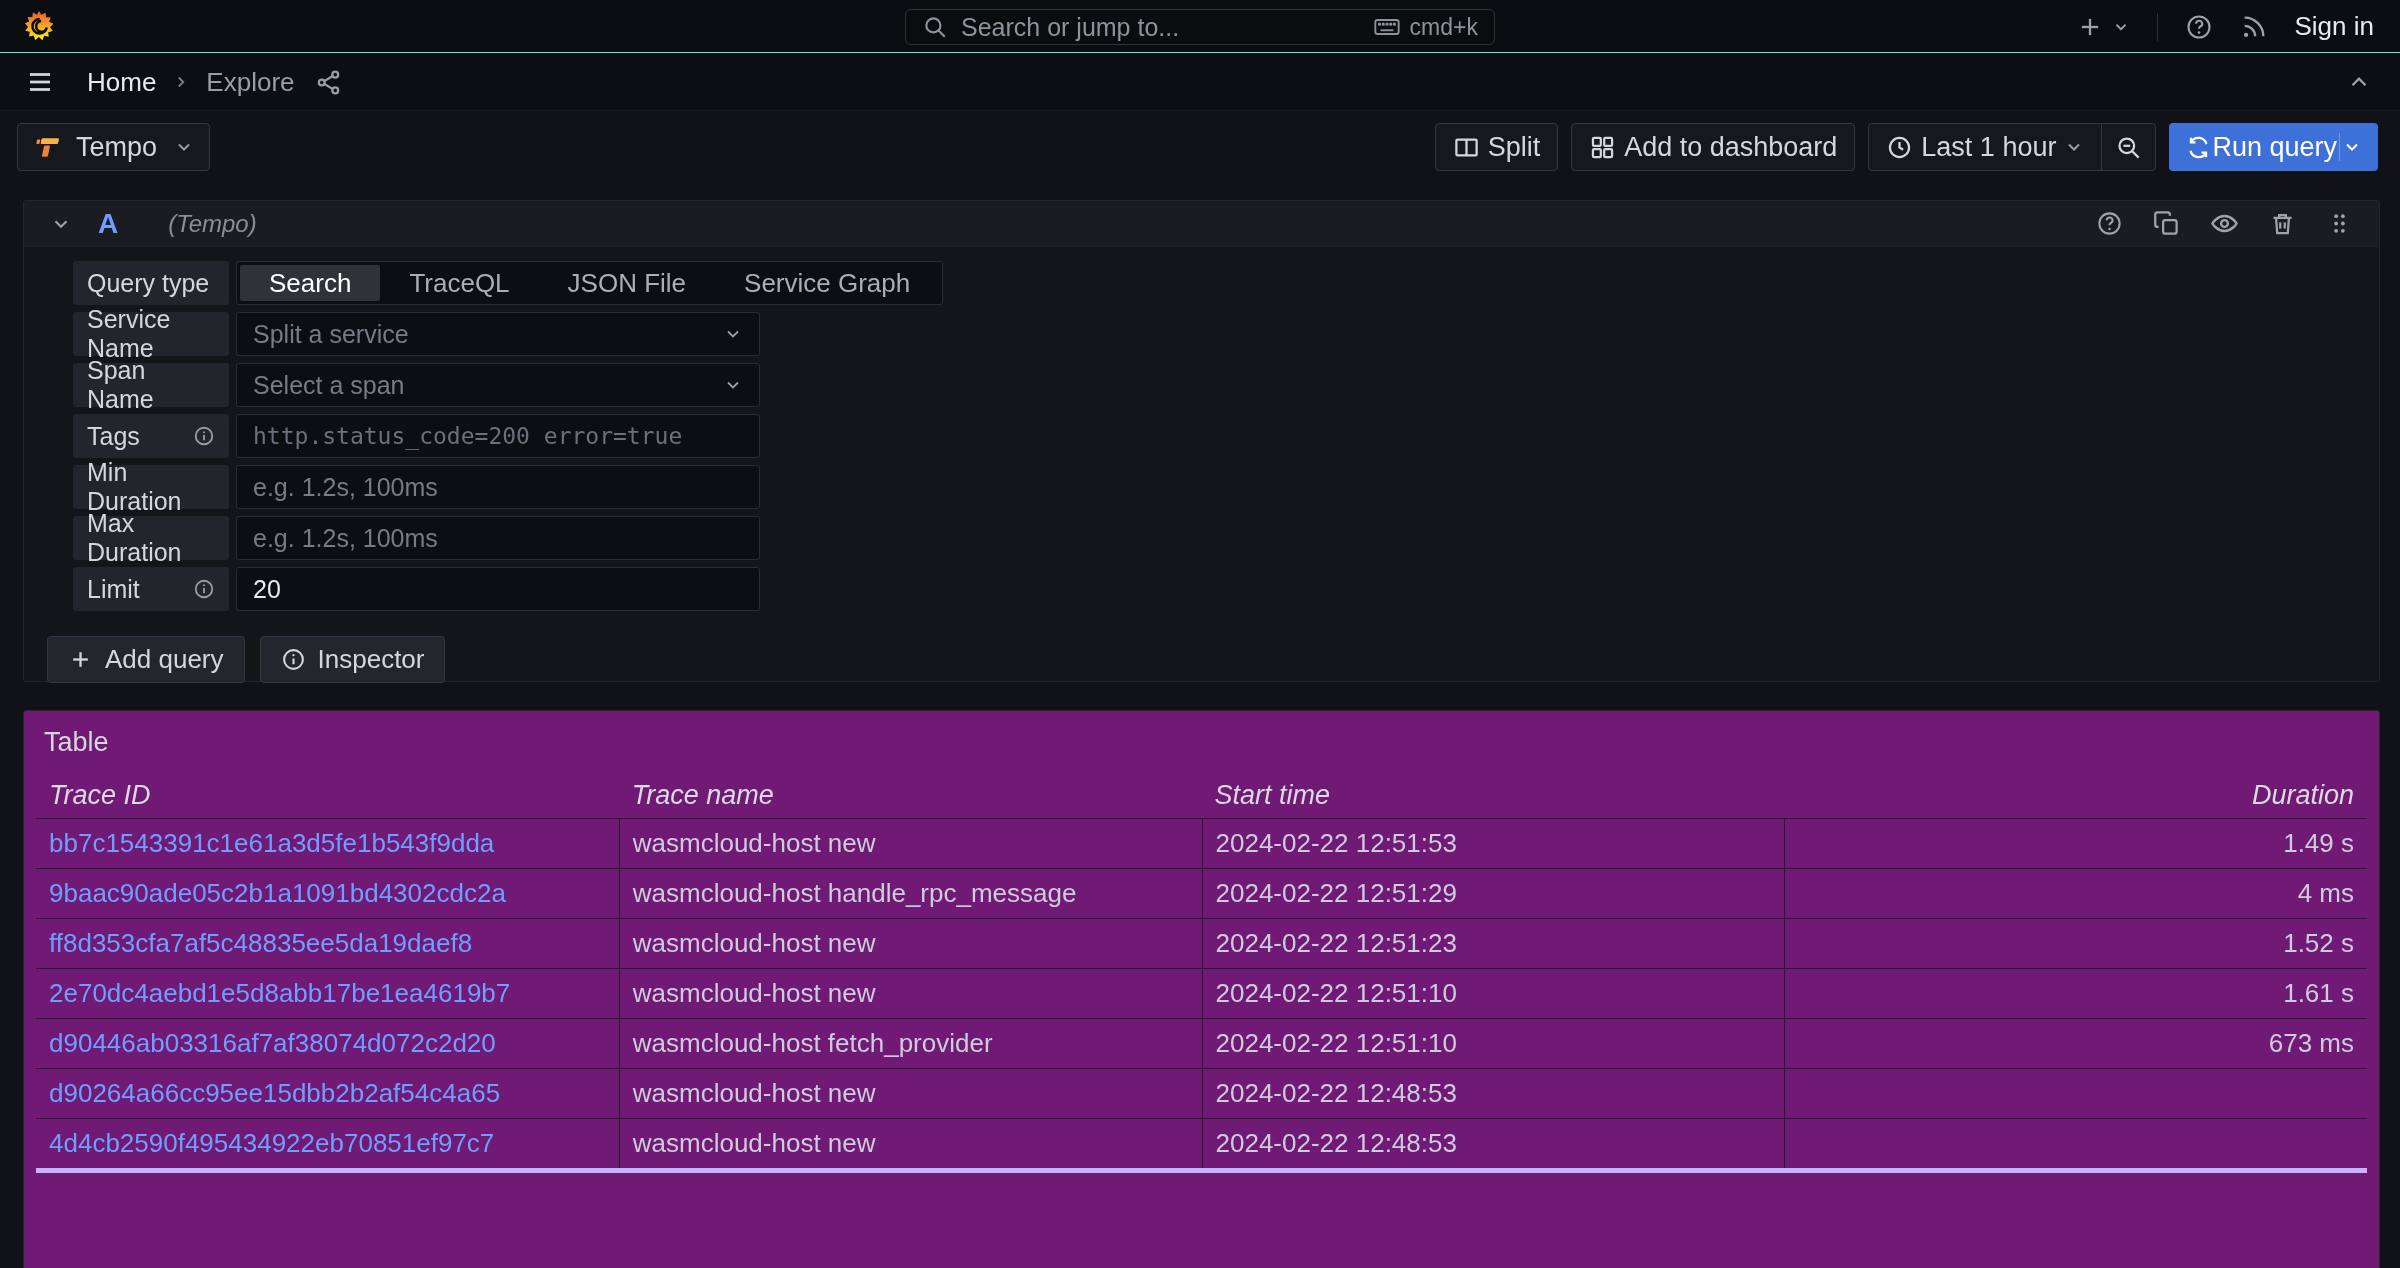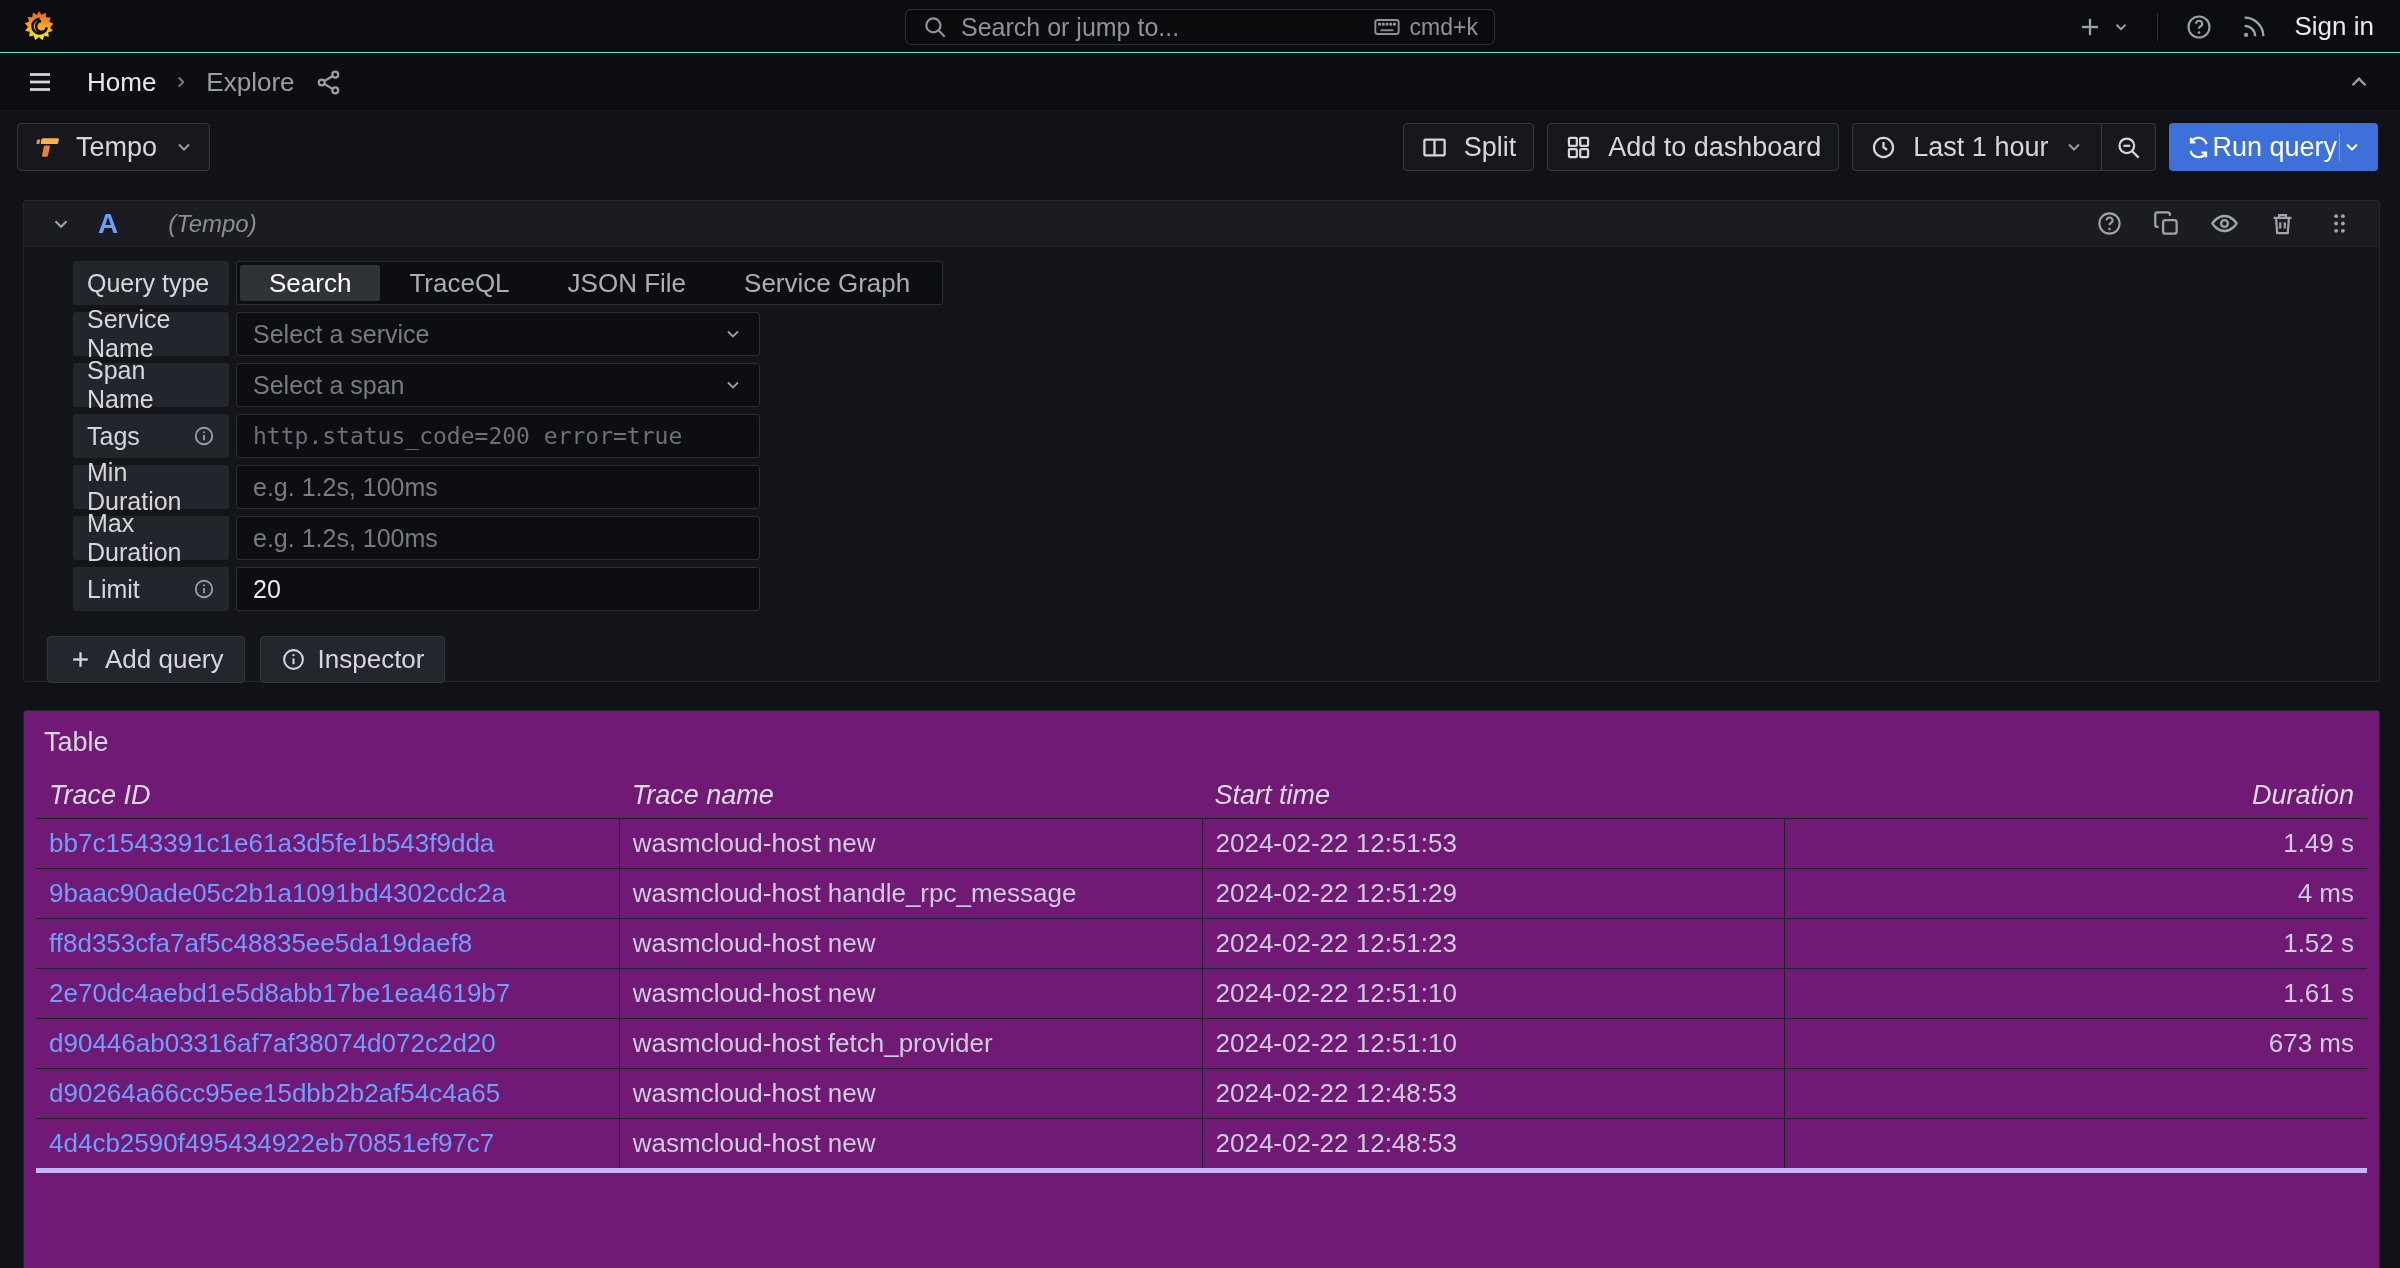--- a/index.html
+++ b/index.html
@@ -50,21 +50,21 @@
   .crumb-cur { color:#9a9da5; }
   .share-ic { margin-left:20px; color:#9a9da5; }
   .collapse-ic { position:absolute; right:28px; color:#9da1a9; }
 
   
   .toolbar {
     position:absolute; top:122px; left:17px; right:22px; height:50px;
     display:flex; align-items:center;
   }
   .tb-btn {
-    height:48px; display:flex; align-items:center; gap:16px; padding:0 17px;
+    height:48px; display:flex; align-items:center; gap:8px; padding:0 17px;
     background:#17181e; border:1px solid #36383f; border-radius:4px;
     color:#d5d7dd; font-size:27px; font-weight:500; cursor:pointer;
   }
   .ds-picker { gap:13px; padding:0 15px; }
   .ds-picker .chev { color:#9a9da5; margin-left:4px; }
   .toolbar-right { margin-left:auto; display:flex; align-items:center; gap:13px; }
   .time-group { display:flex; align-items:center; }
   .time-group .tb-btn:first-child { border-radius:4px 0 0 4px; }
   .time-group .tb-btn:last-child { border-radius:0 4px 4px 0; margin-left:-1px; padding:0 13px; }
   .run-btn {
@@ -390,21 +390,21 @@
           <div class="tab active">Search</div>
           <div class="tab">TraceQL</div>
           <div class="tab">JSON File</div>
           <div class="tab">Service Graph</div>
         </div>
       </div>
 
       <div class="form-row">
         <div class="flabel">Service Name</div>
         <div class="finput">
-          <span>Select a service</span>
+          <span>Split a service</span>
           <span class="chev">
             <svg width="20" height="20" viewBox="0 0 24 24" fill="none" stroke="currentColor" stroke-width="2.2">
                 <polyline points="6 9 12 15 18 9"></polyline>
               </svg>
           </span>
         </div>
       </div>
 
       <div class="form-row">
         <div class="flabel">Span Name</div>

